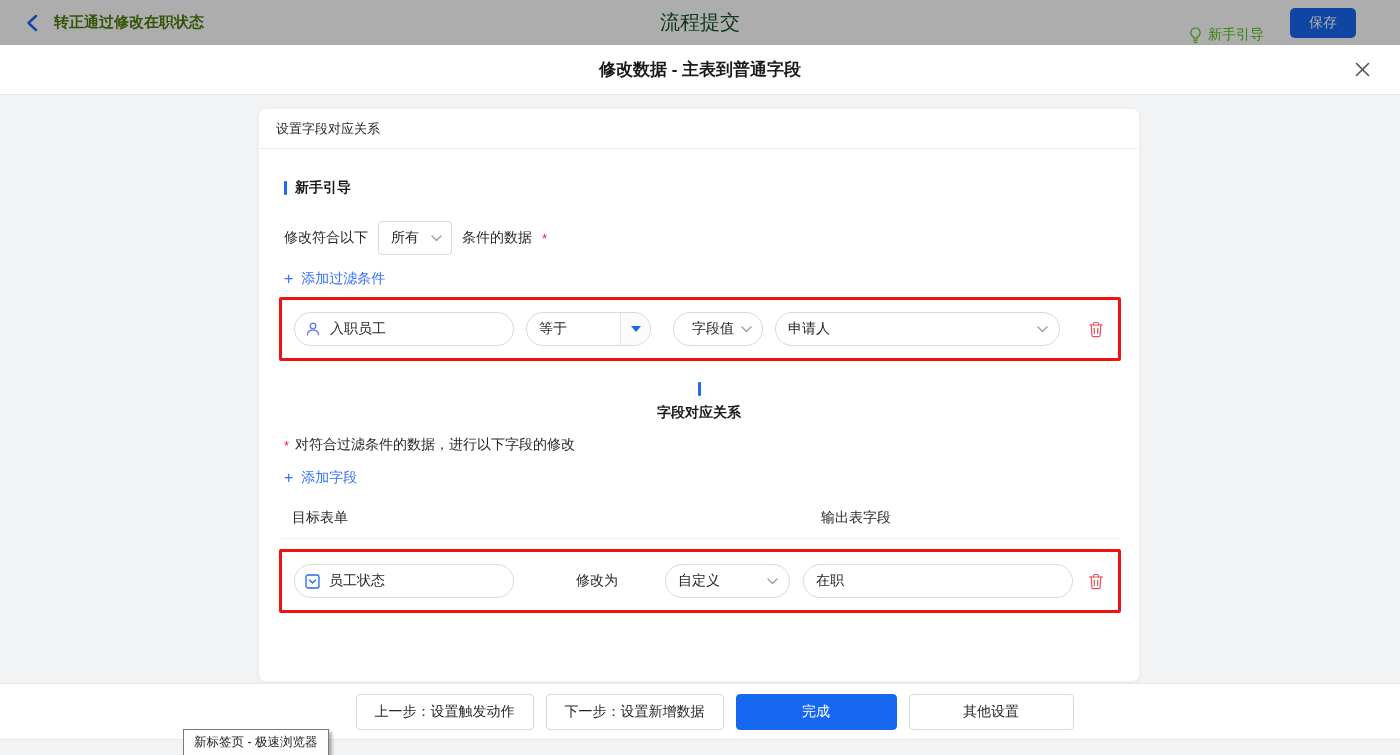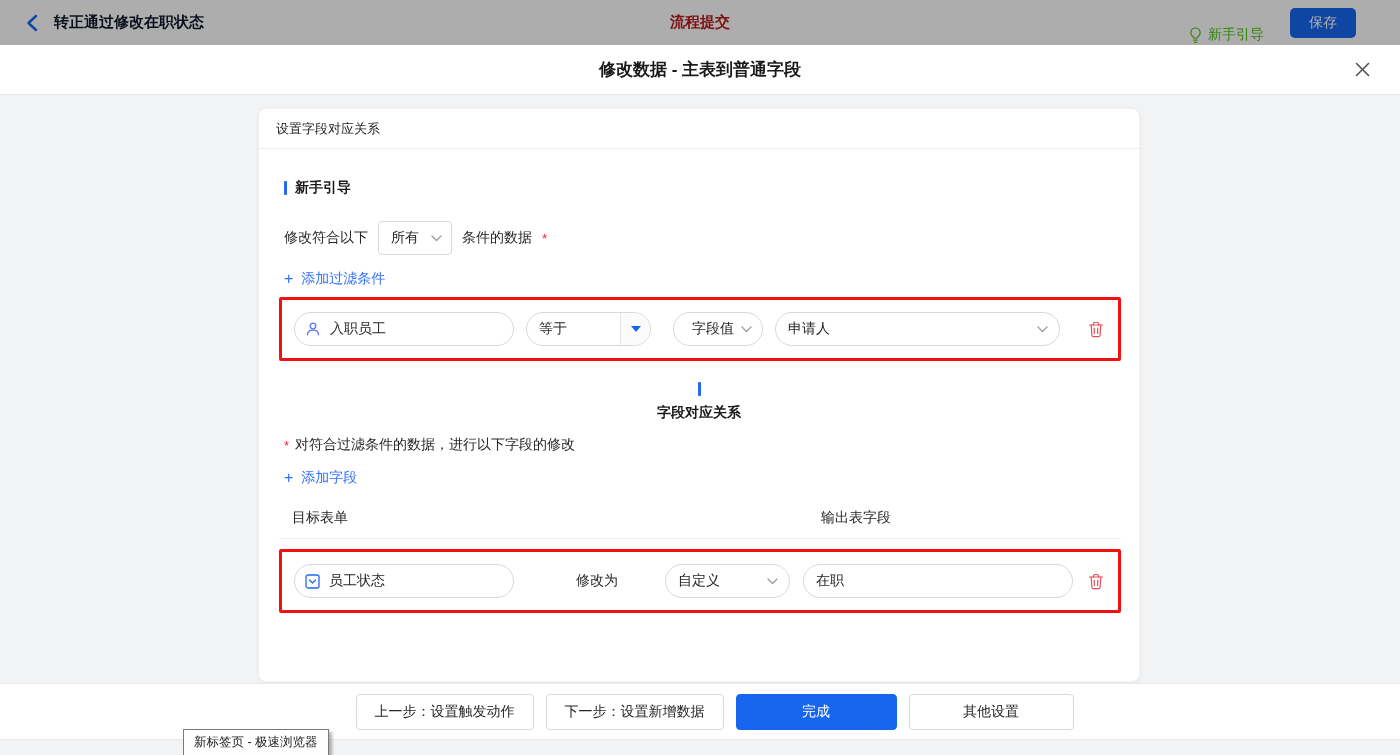--- a/index.html
+++ b/index.html
@@ -7,23 +7,23 @@
   body {
     font-family:"Liberation Sans","DejaVu Sans",sans-serif;
     background:#f2f3f5; position:relative; overflow:hidden;
     color:#262626; font-size:14px;
   }
   
   .topbar { position:absolute; top:0; left:0; right:0; height:45px; background:#ffffff;
     display:flex; align-items:center; padding:0 44px 0 26px; }
   .topbar-dim { position:absolute; inset:0; background:rgba(0,0,0,0.32); z-index:10; }
   .topbar-left { display:flex; align-items:center; gap:16px; }
-  .topbar-title { font-size:15px; font-weight:600; color:#0f172a; }
+  .topbar-title { font-size:15px; font-weight:600; color:#4d7c0f; }
   .topbar-center { position:absolute; left:50%; transform:translateX(-50%);
-    font-size:15px; font-weight:700; color:#b91c1c; }
+    font-size:20px; font-weight:400; color:#14532d; }
   .topbar-right { margin-left:auto; display:flex; align-items:center; gap:26px; }
   .guide { display:flex; align-items:flex-end; gap:6px; color:#52c41a; font-size:14px; cursor:pointer;margin-top:24px; }
   .save-btn { width:66px; height:30px; background:#1766f0; color:#fff; border:none;
     border-radius:5px; font-size:14px; cursor:pointer; font-family:inherit; }
   .back { display:flex; align-items:center; cursor:pointer; }
   
   .modal { position:absolute; top:45px; left:0; right:0; bottom:0; background:#f2f3f5; }
   .modal-header { height:50px; background:#fff; border-bottom:1px solid #e8e8e8;
     display:flex; align-items:center; justify-content:center; position:relative; }
   .modal-title { font-size:17px; font-weight:700; color:#1a1a1a; }

